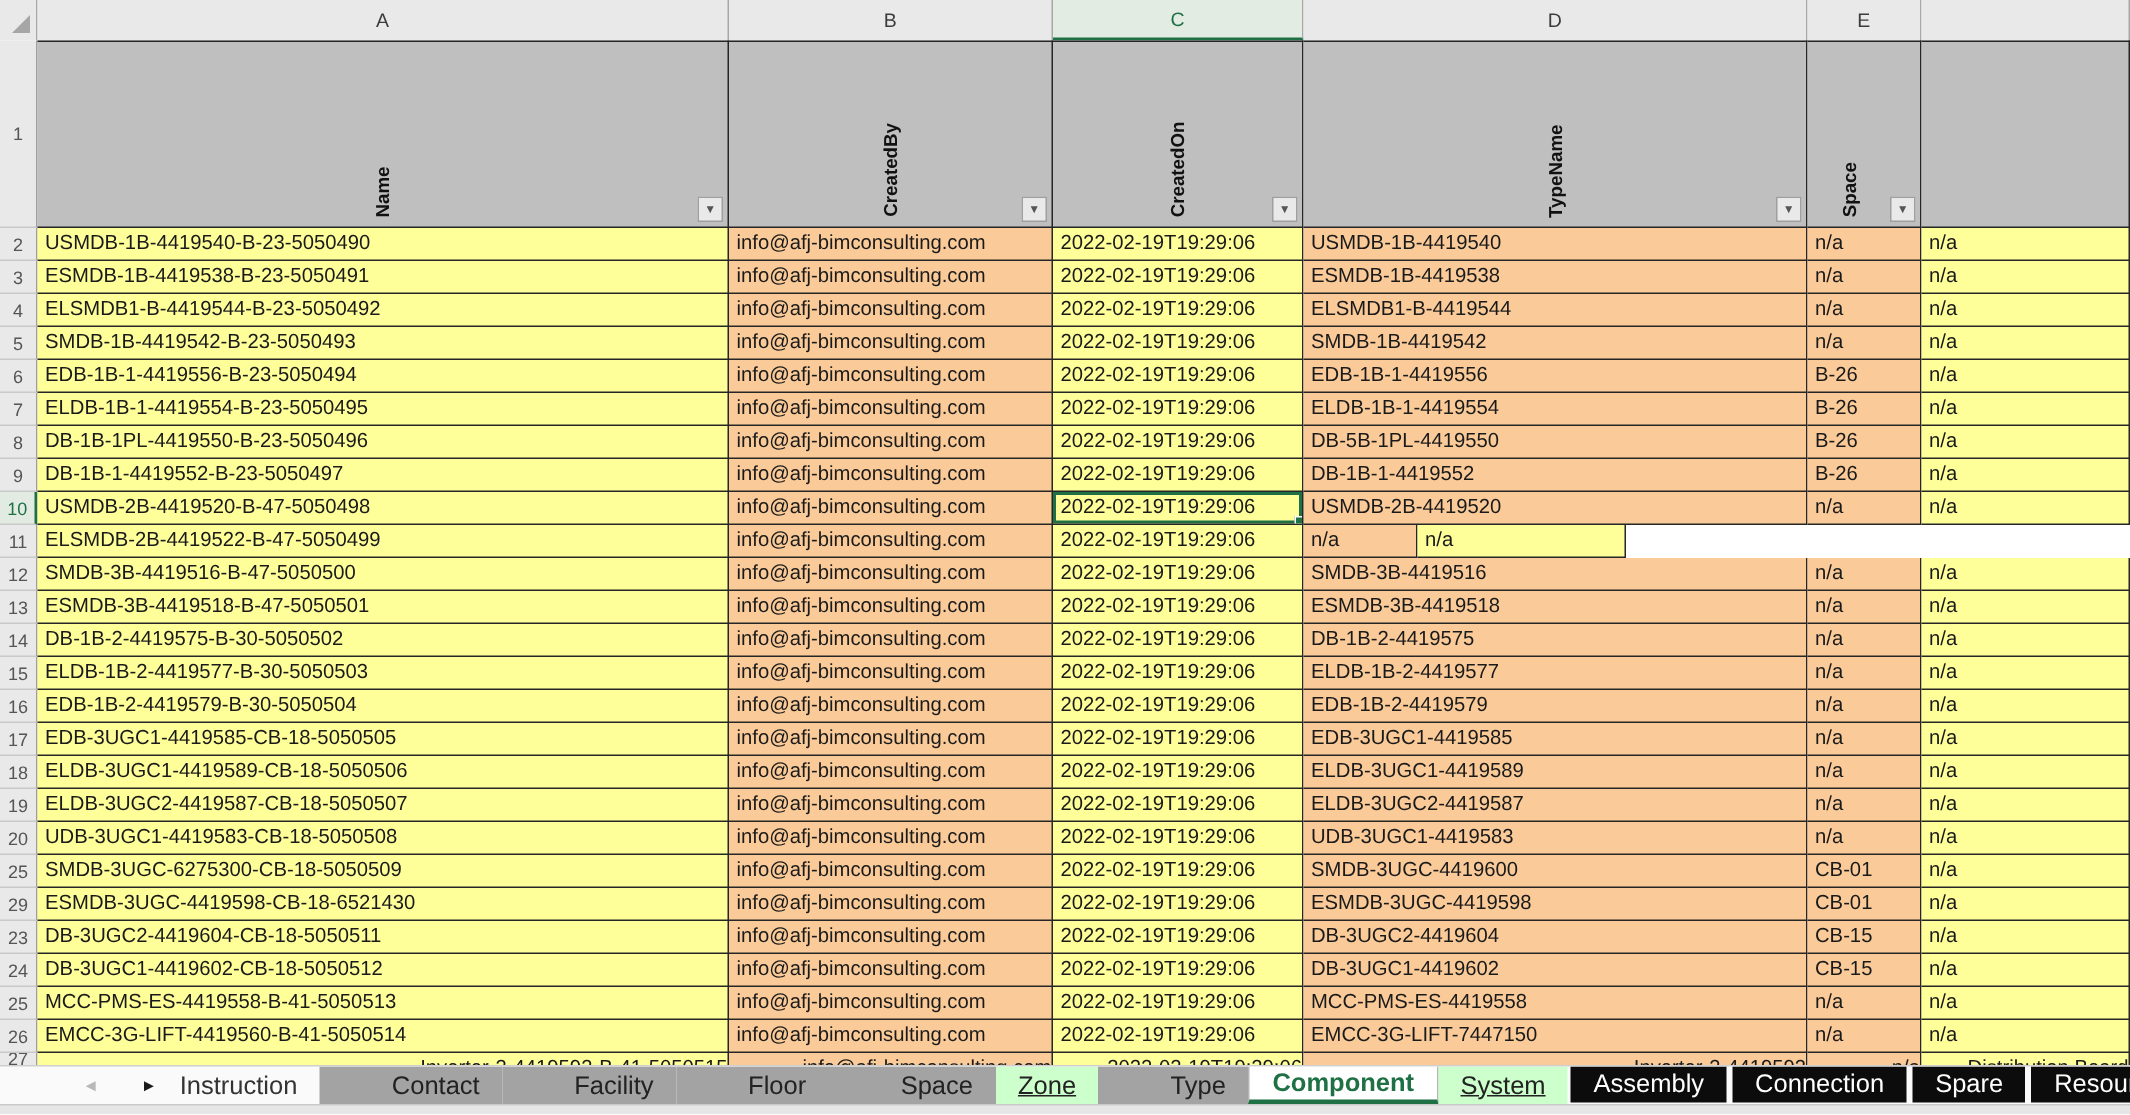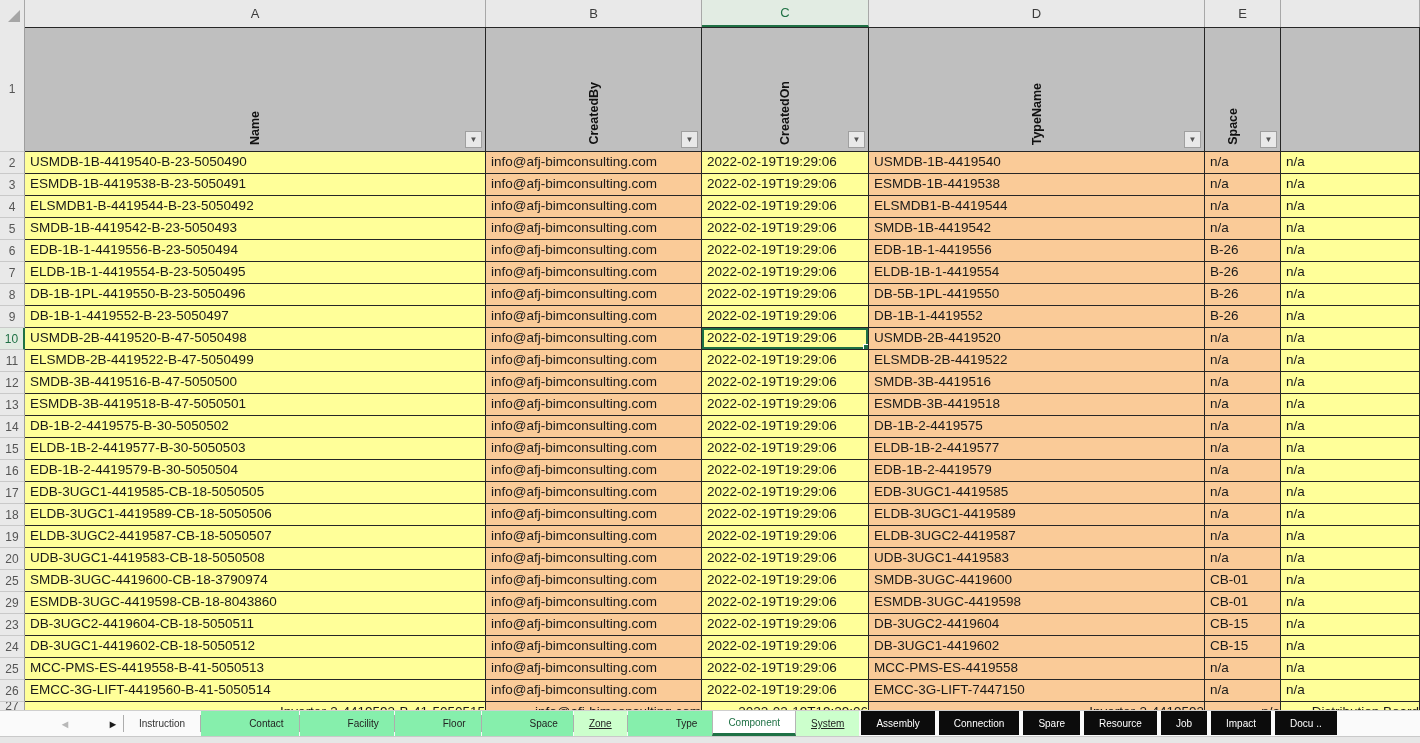--- a/index.html
+++ b/index.html
@@ -56,27 +56,27 @@
   .partial .cell, .partial .gut { border-bottom:none;text-align:right; }
 
   
   .tabbar { position:absolute; left:0; top:710px; width:1420px; height:26px;
             background:#FAFAFA; border-top:1px solid #CFCFCF; display:flex;
             align-items:stretch; overflow:hidden; padding-left:55px; }
   .nav-arrow { align-self:center; font-size:11px; width:20px; text-align:center; }
   .nav-arrow.disabled { color:#B8B8B8; }
   .nav-arrow.enabled { color:#1a1a1a; margin-left:28px; }
   .tab-sep { width:1px; background:#ADADAD; margin:4px 0; }
-  .tab { display:flex; align-items:center; padding:0 15px; font-size:10px;
+  .tab { display:flex; align-items:center; padding:0 15px; font-size:17px;
          color:#222; white-space:nowrap; }
   .t-plain { background:transparent; color:#333; }
-  .t-yellow { background:#86efac;padding-left:48px; }
+  .t-yellow { background:#a3a3a3;padding-left:48px; }
   .t-green { background:#CCFFCC;text-decoration:underline; }
   .t-dark { background:#0C0C0C; color:#fff; margin:0 2px 1px 2px; }
-  .t-active { background:#fff; color:#1F7145; font-weight:normal;
+  .t-active { background:#fff; color:#1F7145; font-weight:bold;
               border-bottom:3px solid #1F7145; border-left:1px solid #B5B5B5; border-right:1px solid #B5B5B5; }
   .bottom-strip { position:absolute; left:0; top:736px; width:1420px; height:7px;
                   background:#E6E6E6; border-top:1px solid #C9C9C9; }
 </style>
 </head>
 <body>
 
 <div class="sheet">
   <div class="letters-row">
       <div class="corner w-gut">
@@ -203,21 +203,20 @@
         <div class="cell w-c bg-y selected">2022-02-19T19:29:06<div class="fill-handle"></div></div>
         <div class="cell w-d bg-o">USMDB-2B-4419520</div>
         <div class="cell w-e bg-o">n/a</div>
         <div class="cell w-f bg-y">n/a</div>
       </div>
       <div class="row">
         <div class="gut w-gut">11</div>
         <div class="cell w-a bg-y">ELSMDB-2B-4419522-B-47-5050499</div>
         <div class="cell w-b bg-o">info@afj-bimconsulting.com</div>
         <div class="cell w-c bg-y">2022-02-19T19:29:06</div>
-        <div class="cell w-d bg-o">ELSMDB-2B-4419522</div>
         <div class="cell w-e bg-o">n/a</div>
         <div class="cell w-f bg-y">n/a</div>
       </div>
       <div class="row">
         <div class="gut w-gut">12</div>
         <div class="cell w-a bg-y">SMDB-3B-4419516-B-47-5050500</div>
         <div class="cell w-b bg-o">info@afj-bimconsulting.com</div>
         <div class="cell w-c bg-y">2022-02-19T19:29:06</div>
         <div class="cell w-d bg-o">SMDB-3B-4419516</div>
         <div class="cell w-e bg-o">n/a</div>
@@ -290,30 +289,30 @@
         <div class="gut w-gut">20</div>
         <div class="cell w-a bg-y">UDB-3UGC1-4419583-CB-18-5050508</div>
         <div class="cell w-b bg-o">info@afj-bimconsulting.com</div>
         <div class="cell w-c bg-y">2022-02-19T19:29:06</div>
         <div class="cell w-d bg-o">UDB-3UGC1-4419583</div>
         <div class="cell w-e bg-o">n/a</div>
         <div class="cell w-f bg-y">n/a</div>
       </div>
       <div class="row">
         <div class="gut w-gut">25</div>
-        <div class="cell w-a bg-y">SMDB-3UGC-4419600-CB-18-3790974</div>
+        <div class="cell w-a bg-y">SMDB-3UGC-6275300-CB-18-5050509</div>
         <div class="cell w-b bg-o">info@afj-bimconsulting.com</div>
         <div class="cell w-c bg-y">2022-02-19T19:29:06</div>
         <div class="cell w-d bg-o">SMDB-3UGC-4419600</div>
         <div class="cell w-e bg-o">CB-01</div>
         <div class="cell w-f bg-y">n/a</div>
       </div>
       <div class="row">
         <div class="gut w-gut">29</div>
-        <div class="cell w-a bg-y">ESMDB-3UGC-4419598-CB-18-8043860</div>
+        <div class="cell w-a bg-y">ESMDB-3UGC-4419598-CB-18-6521430</div>
         <div class="cell w-b bg-o">info@afj-bimconsulting.com</div>
         <div class="cell w-c bg-y">2022-02-19T19:29:06</div>
         <div class="cell w-d bg-o">ESMDB-3UGC-4419598</div>
         <div class="cell w-e bg-o">CB-01</div>
         <div class="cell w-f bg-y">n/a</div>
       </div>
       <div class="row">
         <div class="gut w-gut">23</div>
         <div class="cell w-a bg-y">DB-3UGC2-4419604-CB-18-5050511</div>
         <div class="cell w-b bg-o">info@afj-bimconsulting.com</div>

